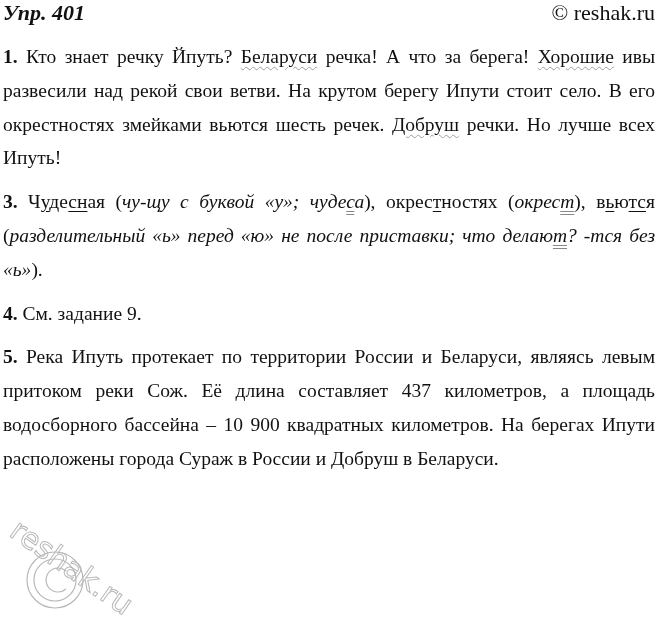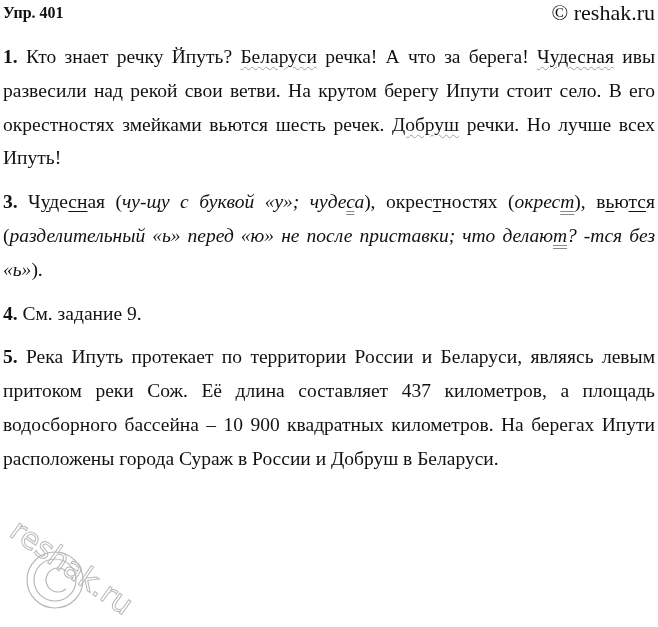--- a/index.html
+++ b/index.html
@@ -2,21 +2,21 @@
 <html><head>
 <meta charset="utf-8">
 <style>
   html, body { margin: 0; padding: 0; background: #ffffff; }
   body {
     width: 658px; height: 627px; position: relative; overflow: hidden;
     font-family: "Liberation Serif", "DejaVu Serif", serif;
     color: #111111;
   }
   .header { position: absolute; left: 3px; top: 0; width: 652px; height: 30px; }
-  .title { position: absolute; left: 0; top: 0; font-weight: bold; font-size: 16px; line-height: 26px; }
+  .title { position: absolute; left: 0; top: 0; font-weight: bold; font-size: 22px; line-height: 26px; font-style: italic; }
   .copyright { position: absolute; right: 0; top: 0; font-size: 22px; line-height: 26px; }
   .content { position: absolute; left: 3px; top: 40px; width: 652px; }
   .para {
     font-size: 19.5px; line-height: 33.8px; text-align: justify;
     margin: 0 0 10px 0;
   }
   .num { font-weight: bold; }
   .wavy {
     text-decoration: underline wavy #a0a0a0;
     text-decoration-thickness: 1px;
@@ -34,21 +34,21 @@
 <body>
 
 <div class="header">
   <div class="title">Упр. 401</div>
   <div class="copyright">© reshak.ru</div>
 </div>
 
 <div class="content">
 
   <p class="para">
-    <span class="num">1.</span><span> Кто знает речку Йпуть? </span><span class="wavy">Беларуси</span><span> речка! А что за берега! </span><span class="wavy">Чудесная</span><span> ивы развесили над рекой свои ветви. На крутом берегу Ипути стоит село. В его окрестностях змейками вьются шесть речек. </span><span class="wavy">Добруш</span><span> речки. Но лучше всех Ипуть!</span>
+    <span class="num">1.</span><span> Кто знает речку Йпуть? </span><span class="wavy">Беларуси</span><span> речка! А что за берега! </span><span class="wavy">Хорошие</span><span> ивы развесили над рекой свои ветви. На крутом берегу Ипути стоит село. В его окрестностях змейками вьются шесть речек. </span><span class="wavy">Добруш</span><span> речки. Но лучше всех Ипуть!</span>
   </p>
 
 
   <p class="para">
     <span class="num">3.</span><span> Ч</span><span class="ul">у</span><span>де</span><span class="ul">сн</span><span>ая (</span><i>чу-щу с буквой «у»; чуде</i><i class="dbl">с</i><i>а</i><span>), окрес</span><span class="ul">т</span><span>ностях (</span><i>окрес</i><i class="dbl">т</i><span>), в</span><span class="ul">ь</span><span>ю</span><span class="ul">тс</span><span>я (</span><i>разделительный «ь» перед «ю» не после приставки; что делаю</i><i class="dbl">т</i><i>? -тся без «ь»</i><span>).</span>
   </p>
 
   <p class="para">
     <span class="num">4.</span><span> См. задание 9.</span>
   </p>

